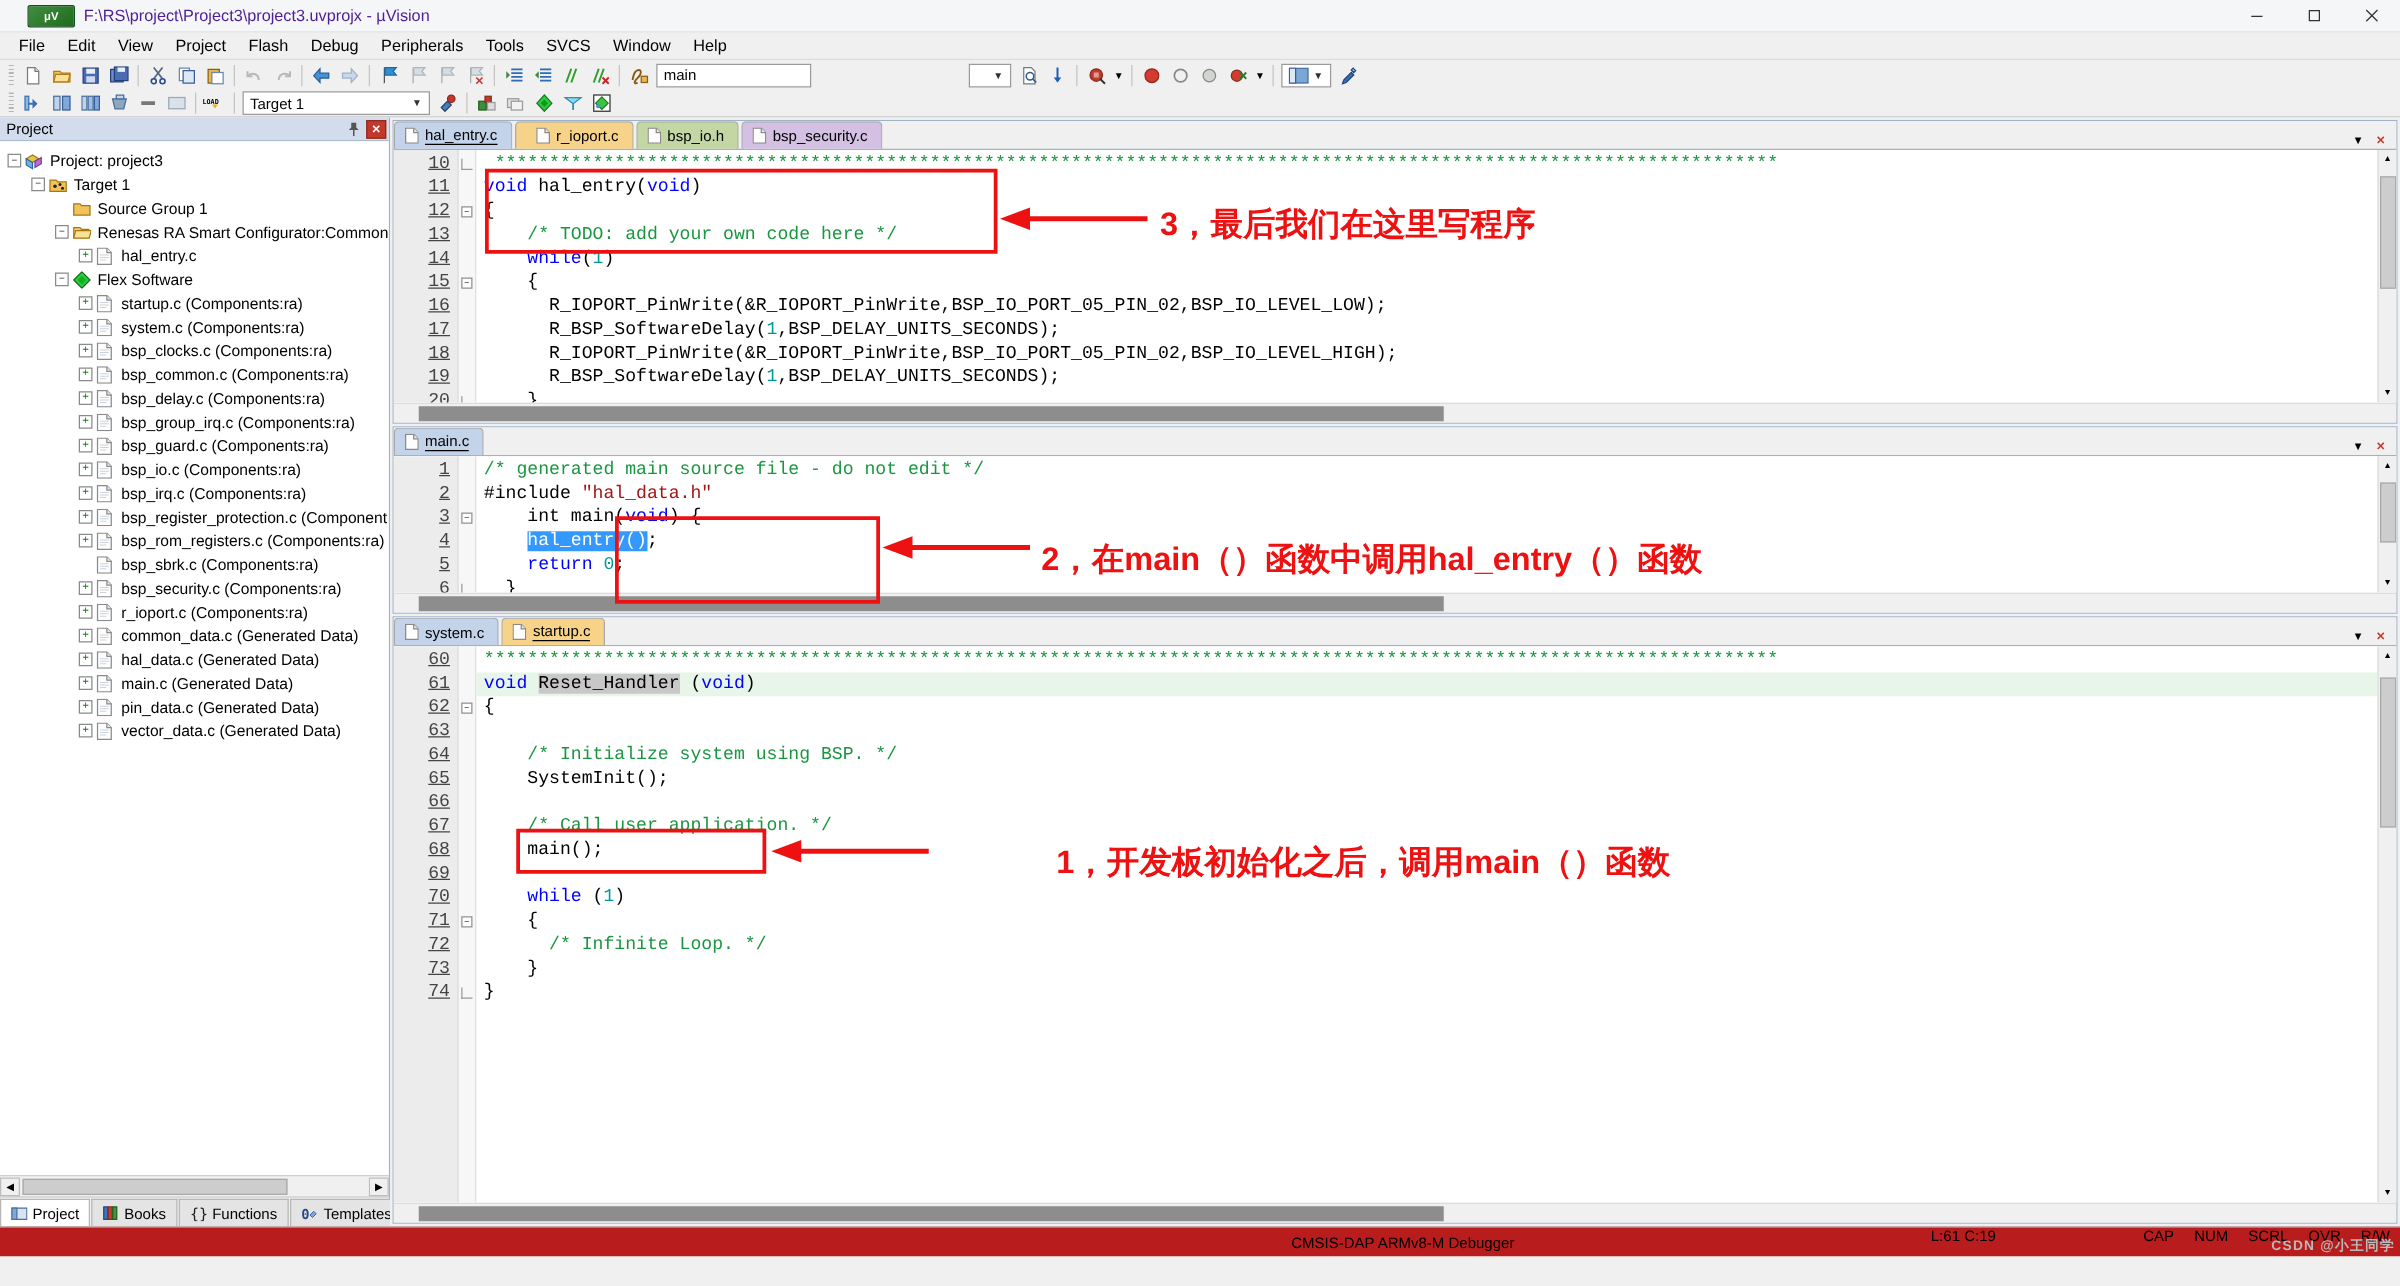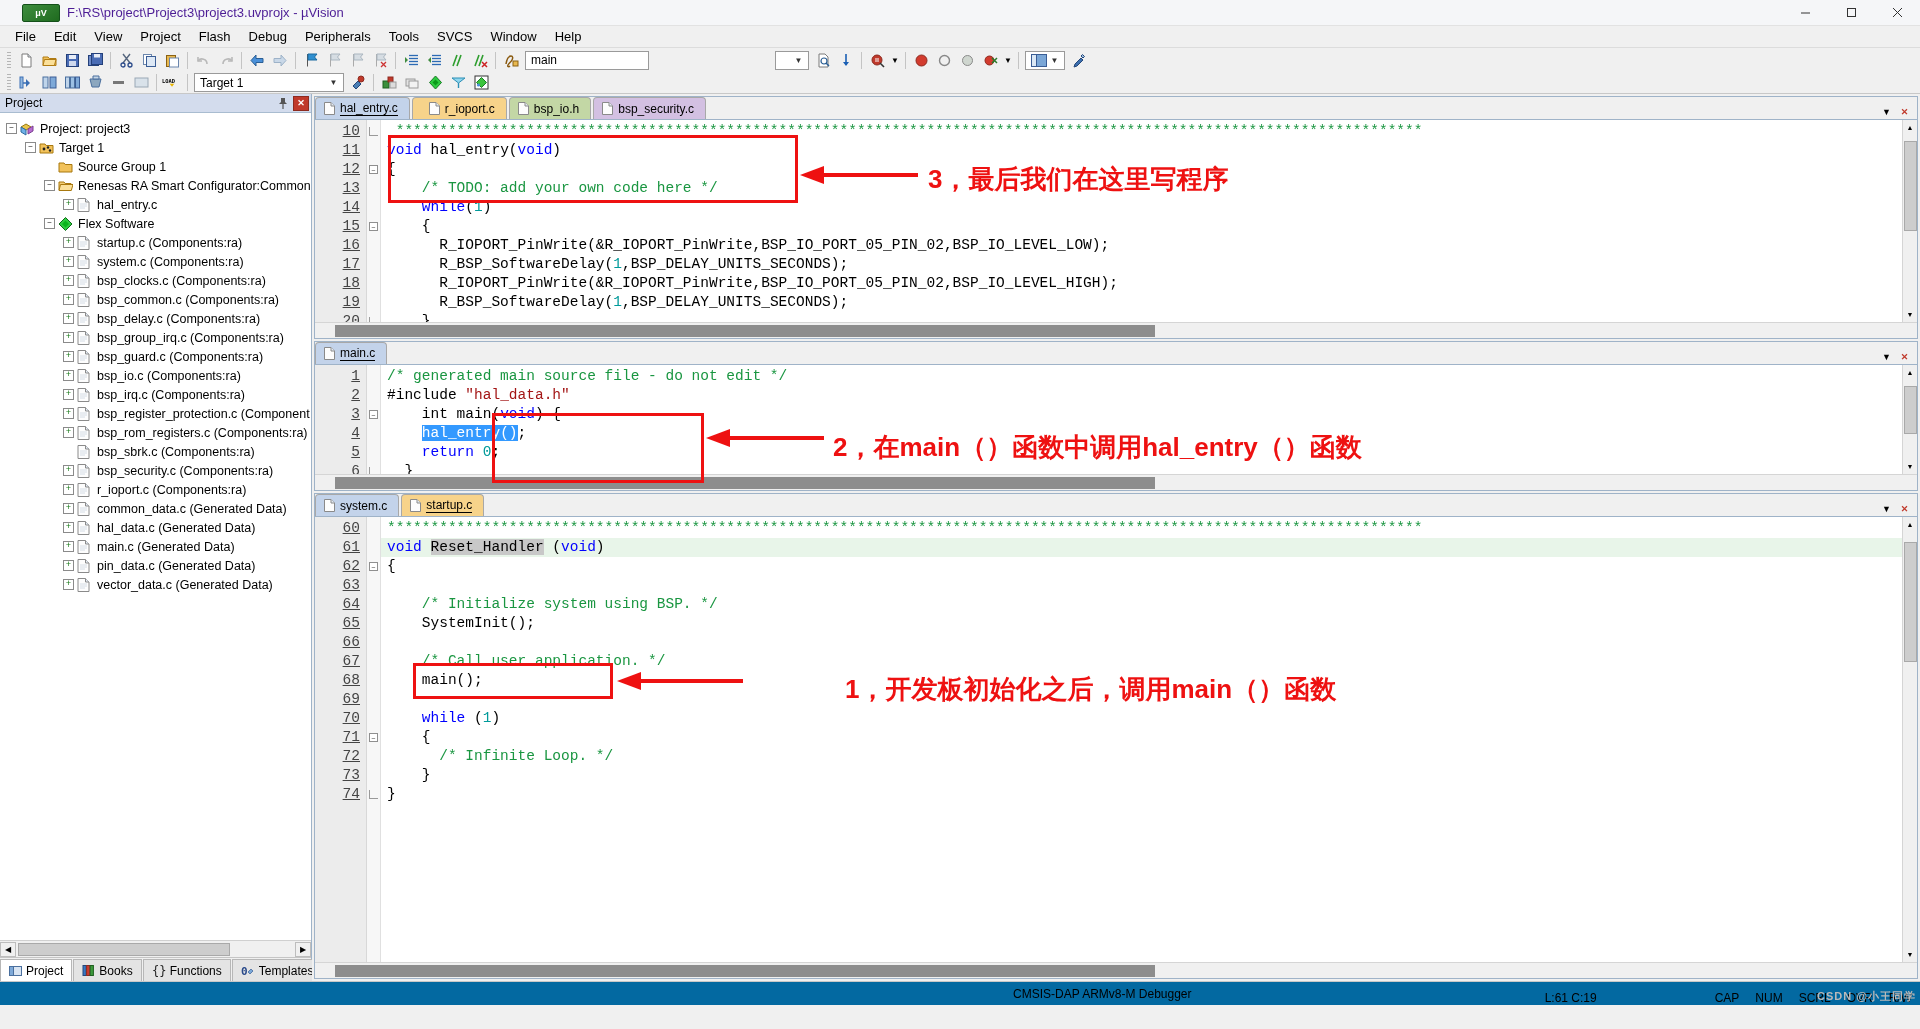--- a/index.html
+++ b/index.html
@@ -165,22 +165,22 @@
   .ed-hs-thumb { position:absolute; top:1px; height:12px; background:#8d8d8d; }
   
   .overlay { position:absolute; left:0; top:0; width:1780px; height:1029px; pointer-events:none; }
   .redbox { position:absolute; border:3px solid #ee1111; }
   .anno {
     position:absolute; color:#ee1111; font-size:26px; font-weight:bold; white-space:nowrap;
     font-family:"Liberation Sans", sans-serif;
   }
   
   .statusbar {
-    height:24px; background:#0369a1; border-top:1px solid #c8c8c8;
-    display:flex; align-items:flex-end; font-size:12px; position:relative;
+    height:24px; background:#b91c1c; border-top:1px solid #c8c8c8;
+    display:flex; align-items:flex-start; font-size:12px; position:relative;gap:20px;
   }
   .sb-cell { padding:0 8px; height:100%; display:flex; align-items:center; }
   .sb-right { margin-left:auto; display:flex; align-items:center; }
   .watermark {
     position:absolute; right:4px; bottom:1px; color:#b9b9b9; font-size:11px; letter-spacing:1px;font-weight:bold;
   }
 </style>
 </head>
 <body>
 

